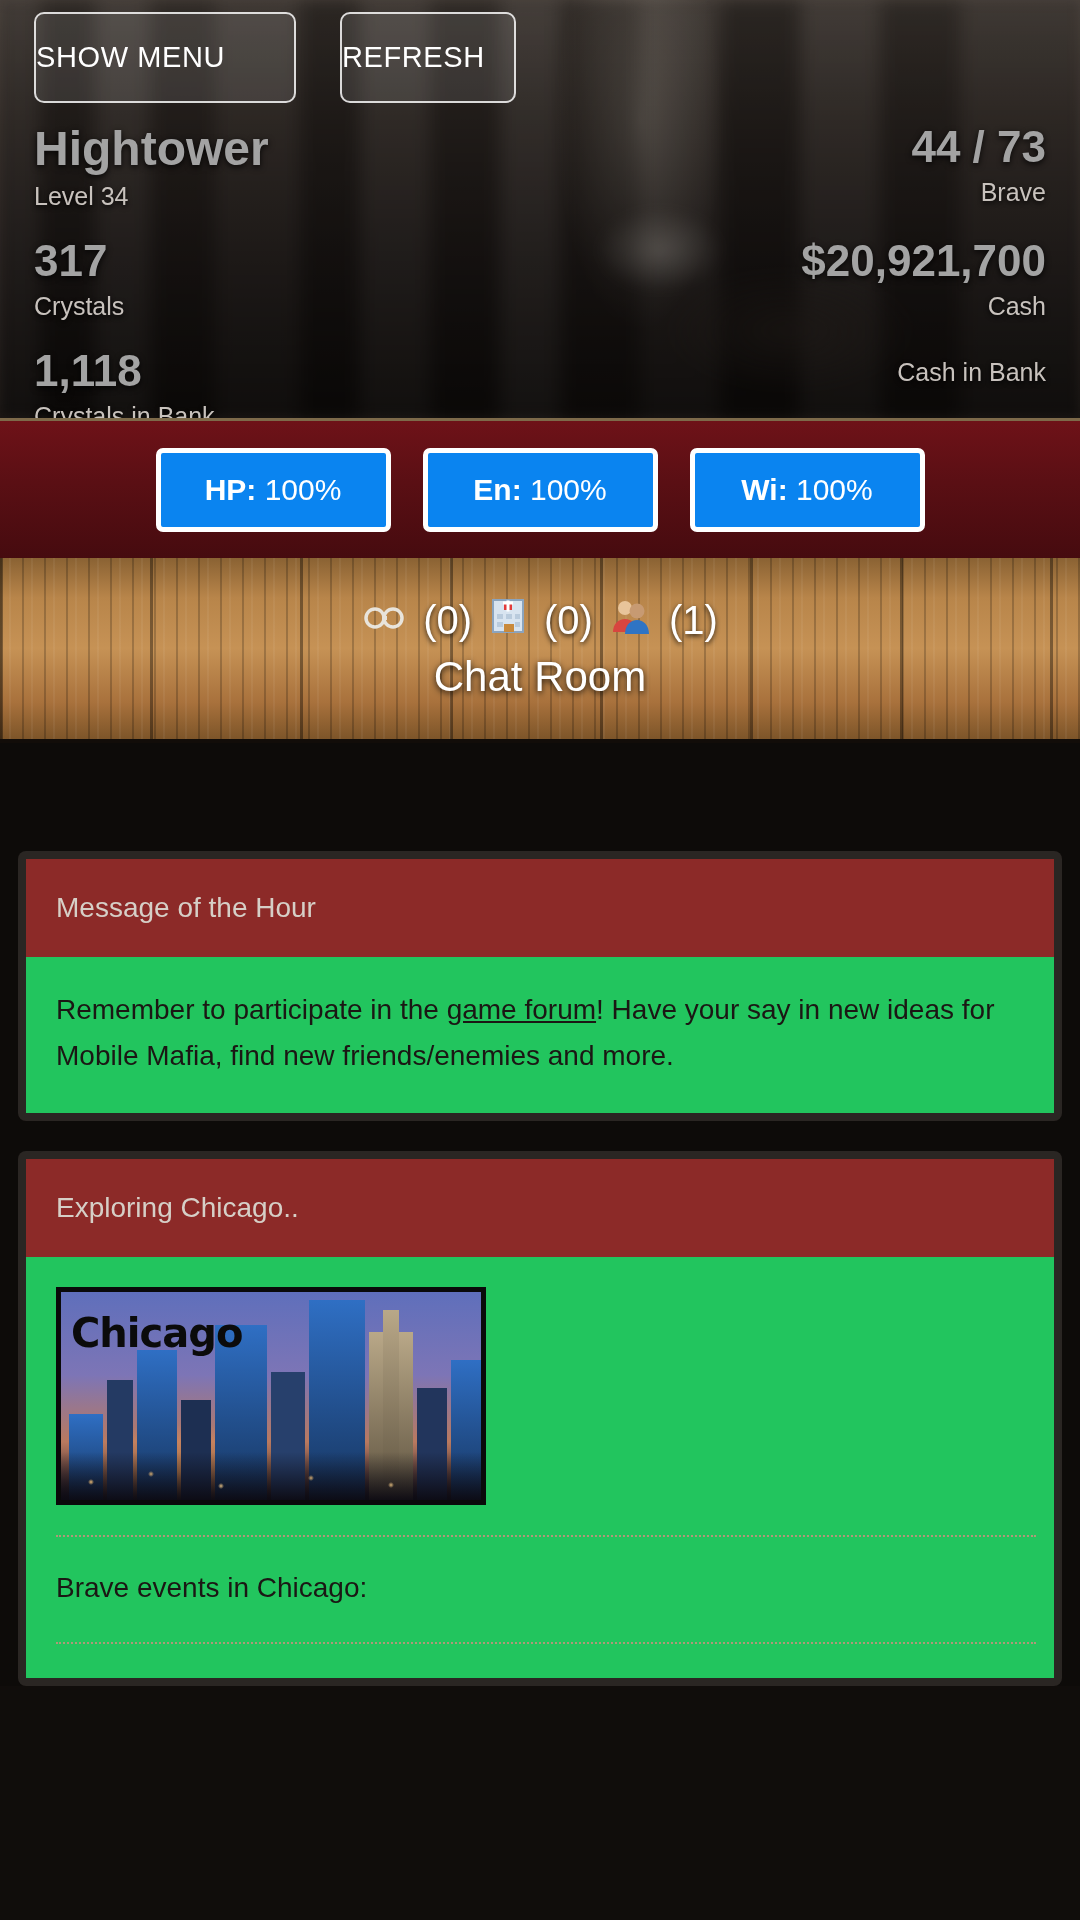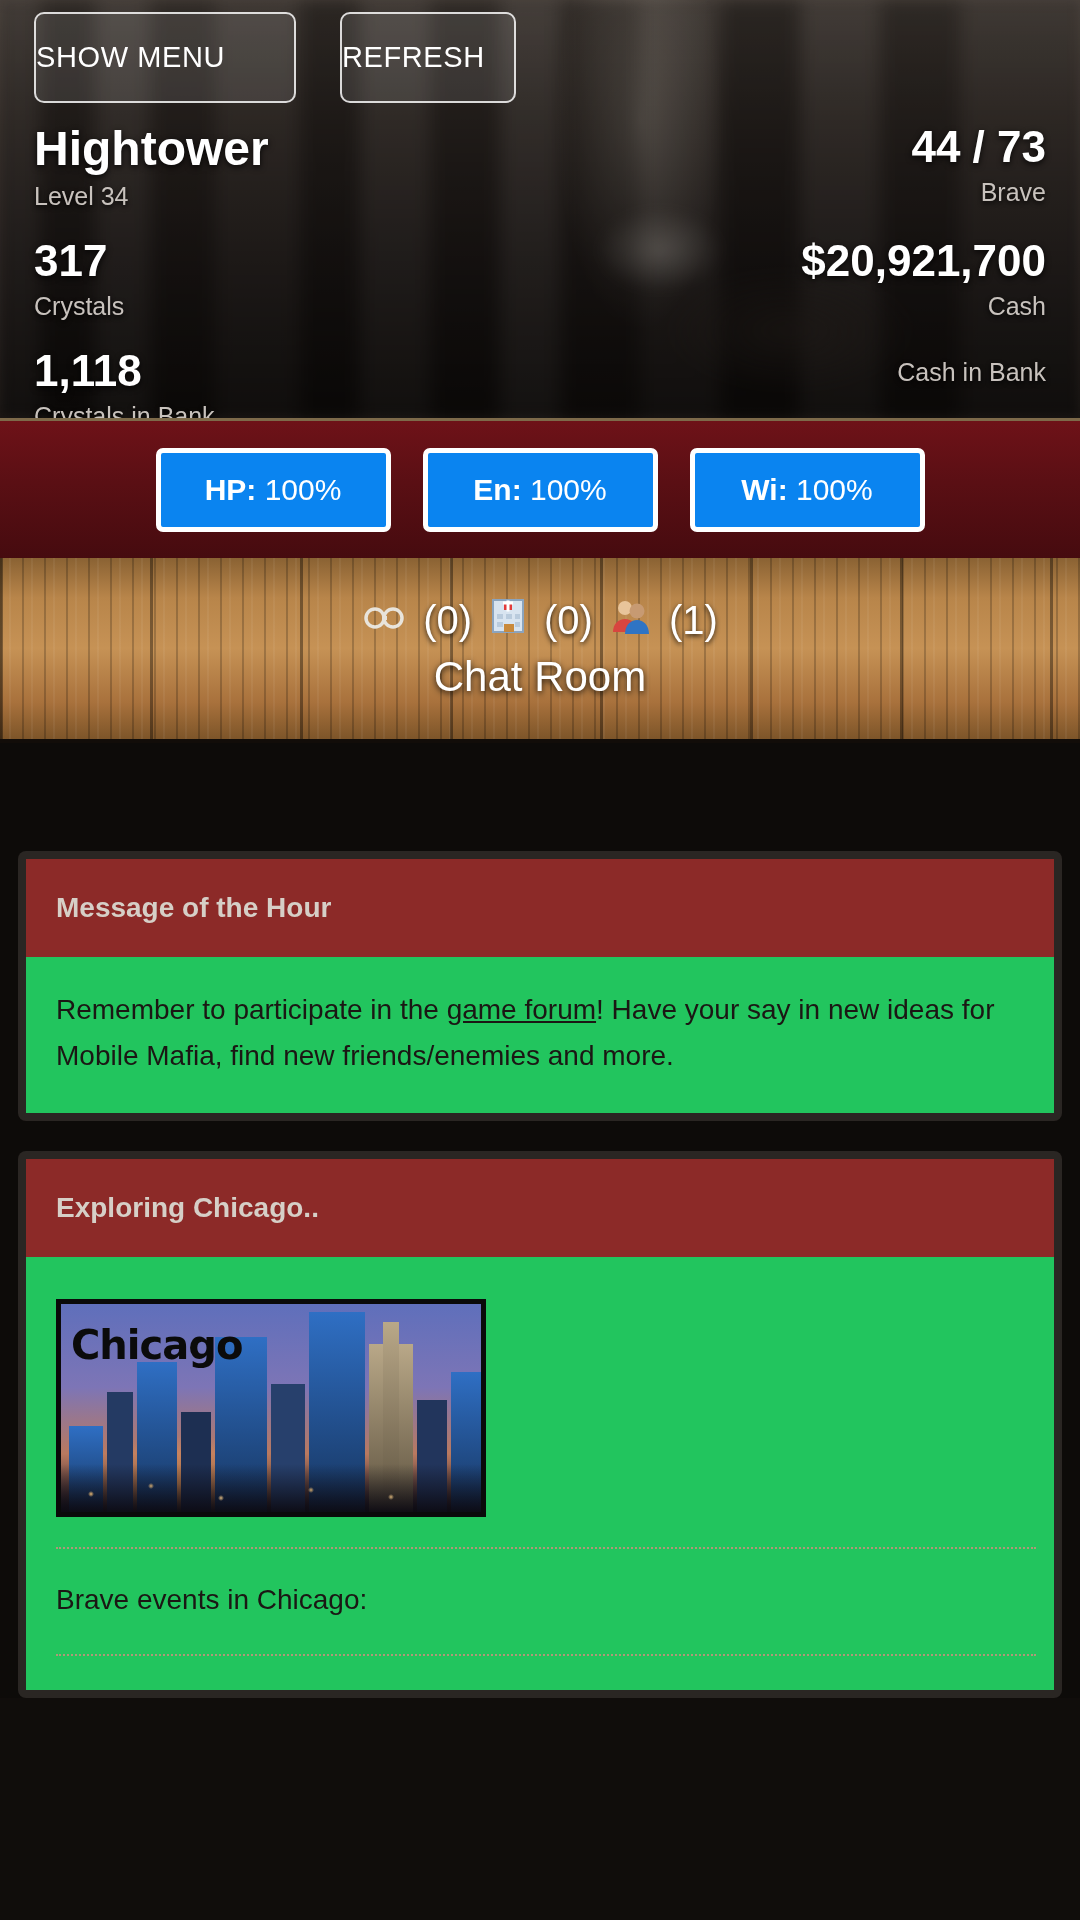--- a/index.html
+++ b/index.html
@@ -66,21 +66,21 @@
   .hbtn.refresh { width:176px; }
 
   .stat-row {
     display:flex; justify-content:space-between; align-items:flex-start;
     margin-top:22px;
   }
   .stat-row.tight { margin-top:28px; }
   .stat-left { text-align:left; }
   .stat-right { text-align:right; }
   .stat-val {
-    color:#ffffff;
+    color:#a3a3a3;
     font-weight:bold;
     line-height:1.0;
     text-shadow:0 2px 6px rgba(0,0,0,.85);
   }
   .stat-val.name { font-size:48px; }
   .stat-val.big { font-size:44px; }
   .stat-lbl {
     color:#c8c2bd;
     font-size:25px;
     margin-top:9px;
@@ -156,42 +156,41 @@
     background:#2a2623;
     border-radius:8px;
     padding:8px;
     margin-bottom:30px;
   }
   .panel-head {
     background:#8c2a28;
     padding:33px 30px;
     color:#d6cfc7;
     font-size:28px;
-    font-weight:bold;
+    font-weight:normal;
   }
   .panel-body {
     background:#22c55e;
     padding:30px 18px 34px 30px;
     color:#1b1714;
     font-size:28px;
     line-height:1.65;
   }
   .panel-body a {
     color:#1b1714;
     text-decoration:underline;
   }
 
   .city-img {
     width:430px; height:218px;
     border:5px solid #0a0a0a;
     position:relative;
     overflow:hidden;
     background:linear-gradient(180deg,#6f7cc0 0%,#8a78b4 45%,#c77f62 78%,#2a2332 100%);
     cursor:pointer;
-    margin-top:12px;
   }
   .city-img .sky {
     position:absolute; inset:0;
     background:
       radial-gradient(ellipse 160px 70px at 120px 180px, rgba(255,170,90,.55), transparent 70%),
       linear-gradient(180deg,#5f6fbb 0%,#7d75b6 40%,#b9795f 72%,#1e1a26 100%);
   }
   .city-img .b {
     position:absolute; bottom:0;
     background:#1b2a4a;

